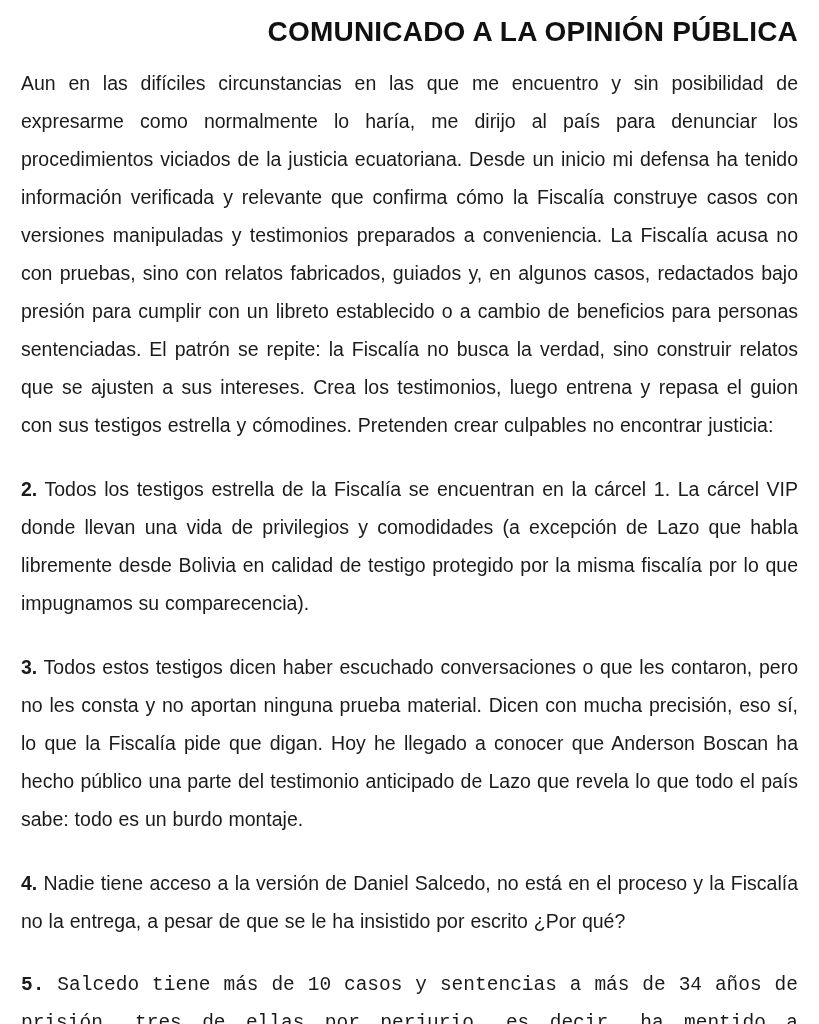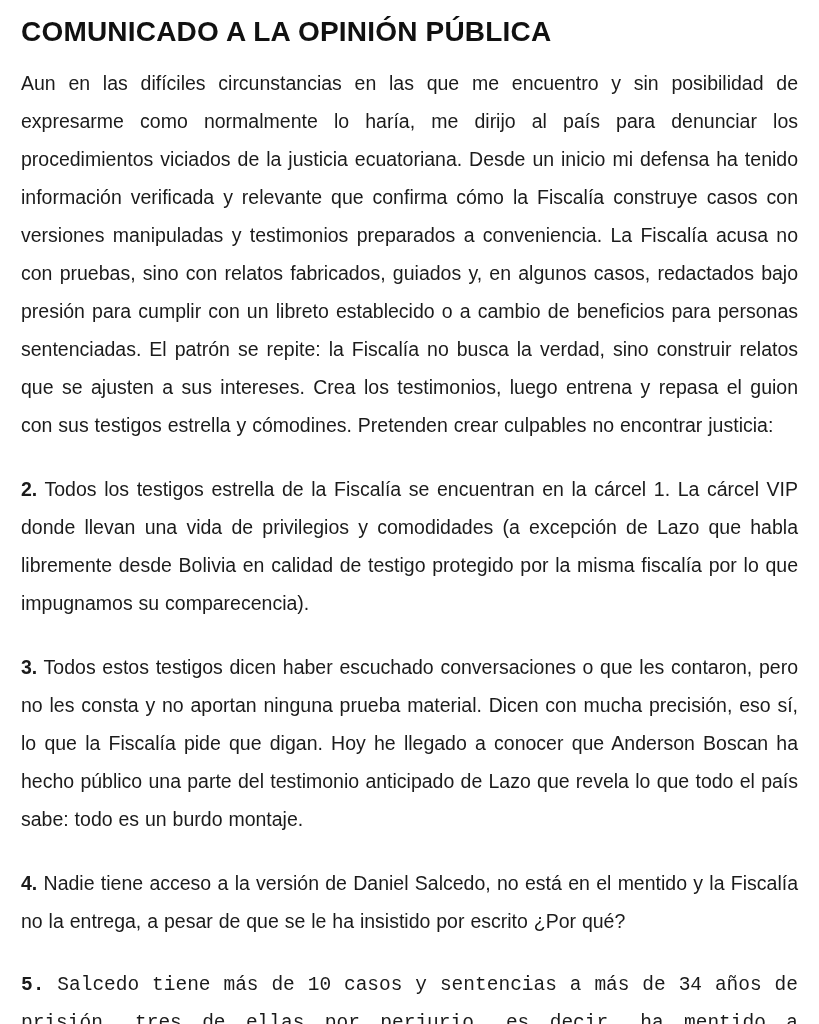--- a/index.html
+++ b/index.html
@@ -13,21 +13,21 @@
     box-sizing: border-box;
     background: #ffffff;
     color: #1b1b1b;
     font-family: "Liberation Sans", "DejaVu Sans", sans-serif;
     padding: 12px 21px 10px 21px;
     overflow: hidden;
   }
   .doc-title {
     font-size: 28px;
     font-weight: 700;
-    text-align: left;
+    text-align: right;
     letter-spacing: 0.2px;
     margin: 4px 0 16px 0;
     color: #111111;
   }
   .para {
     font-size: 19.5px;
     line-height: 38px;
     text-align: justify;
     margin: 0 0 26px 0;
     word-spacing: 0.5px;
@@ -47,17 +47,17 @@
 
   <h1 class="doc-title">COMUNICADO A LA OPINIÓN PÚBLICA</h1>
 
   <p class="para">Aun en las difíciles circunstancias en las que me encuentro y sin posibilidad de expresarme como normalmente lo haría, me dirijo al país para denunciar los procedimientos viciados de la justicia ecuatoriana. Desde un inicio mi defensa ha tenido información verificada y relevante que confirma cómo la Fiscalía construye casos con versiones manipuladas y testimonios preparados a conveniencia. La Fiscalía acusa no con pruebas, sino con relatos fabricados, guiados y, en algunos casos, redactados bajo presión para cumplir con un libreto establecido o a cambio de beneficios para personas sentenciadas. El patrón se repite: la Fiscalía no busca la verdad, sino construir relatos que se ajusten a sus intereses. Crea los testimonios, luego entrena y repasa el guion con sus testigos estrella y cómodines. Pretenden crear culpables no encontrar justicia:</p>
 
 
   <p class="para"><span class="point-number">2.</span> <span>Todos los testigos estrella de la Fiscalía se encuentran en la cárcel 1. La cárcel VIP donde llevan una vida de privilegios y comodidades (a excepción de Lazo que habla libremente desde Bolivia en calidad de testigo protegido por la misma fiscalía por lo que impugnamos su comparecencia).</span></p>
 
   <p class="para"><span class="point-number">3.</span> <span>Todos estos testigos dicen haber escuchado conversaciones o que les contaron, pero no les consta y no aportan ninguna prueba material. Dicen con mucha precisión, eso sí, lo que la Fiscalía pide que digan. Hoy he llegado a conocer que Anderson Boscan ha hecho público una parte del testimonio anticipado de Lazo que revela lo que todo el país sabe: todo es un burdo montaje.</span></p>
 
-  <p class="para"><span class="point-number">4.</span> <span>Nadie tiene acceso a la versión de Daniel Salcedo, no está en el mentido y la Fiscalía no la entrega, a pesar de que se le ha insistido por escrito ¿Por qué?</span></p>
+  <p class="para"><span class="point-number">4.</span> <span>Nadie tiene acceso a la versión de Daniel Salcedo, no está en el proceso y la Fiscalía no la entrega, a pesar de que se le ha insistido por escrito ¿Por qué?</span></p>
 
   <p class="para"><span class="point-number">5.</span> <span>Salcedo tiene más de 10 casos y sentencias a más de 34 años de prisión, tres de ellas por perjurio, es decir, ha mentido a cambio de beneficios. Ha trabajado con la Fiscalía en varios casos y en su testimonio bajo juramento en el caso “Purga” dijo literalmente que NO SABÍA NADA DEL ASESINATO DE FERNANDO VILLAVICENCIO y, sin embargo, en el caso de magnicidio declara ser parte a cargo del seguimiento de FV. ESO ES PERJURIO.</span></p>
 
 </div>
 
 </body></html>

